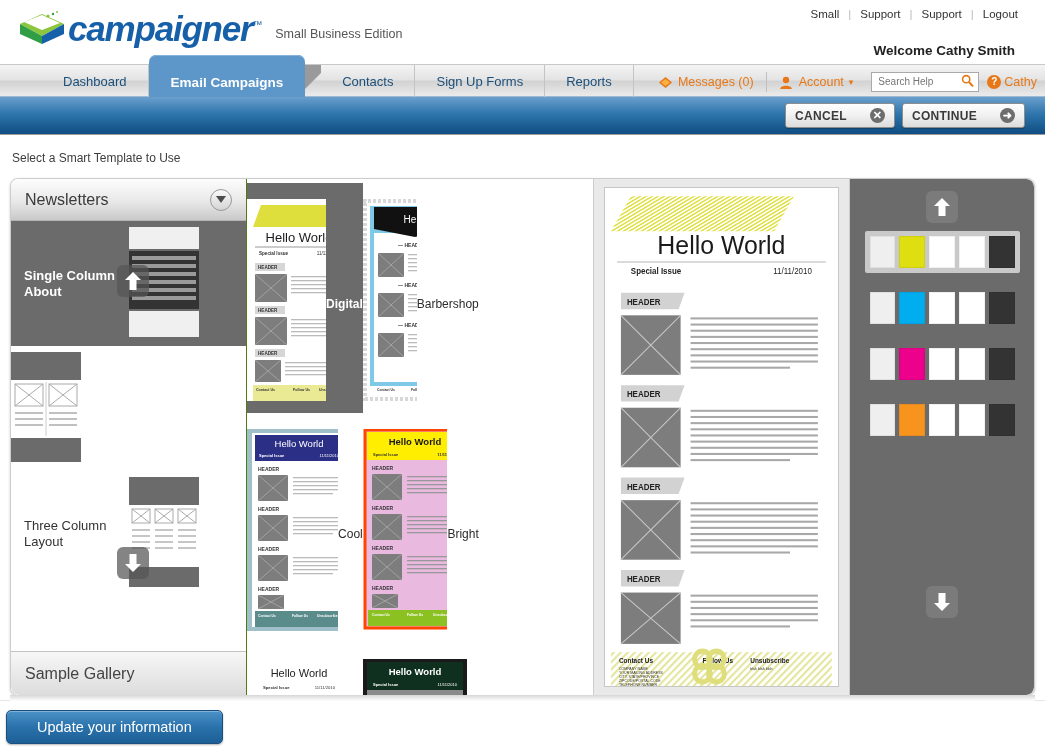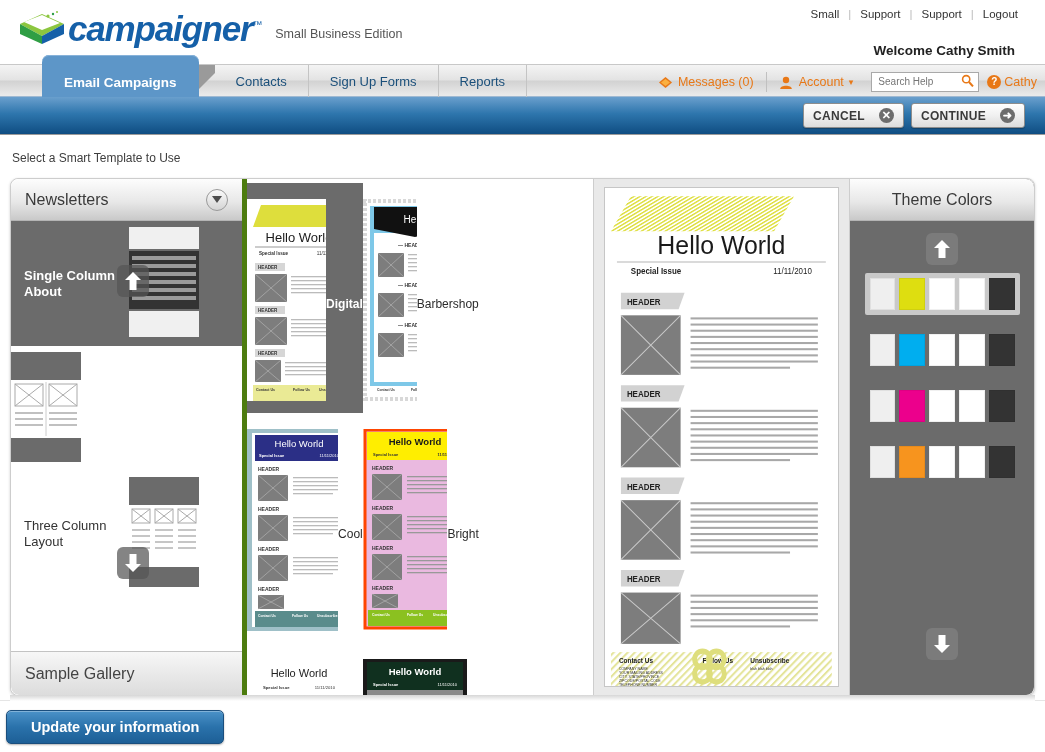--- a/index.html
+++ b/index.html
@@ -70,21 +70,21 @@
   }
 
   
   .bluebar {
     height:38px; position:relative;
     background:linear-gradient(to bottom,#6a9fcd 0%,#2e76ad 45%,#0f4d82 100%);
     border-bottom:1px solid #9a9a9a;
   }
   .btnrow { position:absolute; right:20px; top:6px; display:flex; gap:7px; }
   .abtn {
-    display:flex; align-items:center; gap:14px;
+    display:flex; align-items:center; gap:23px;
     background:linear-gradient(to bottom,#ffffff 0%,#f0f0f0 50%,#dcdcdc 100%);
     border:1px solid #8d8d8d; border-radius:3px;
     height:25px; padding:0 9px; font-size:12px; font-weight:bold; color:#3a3a3a;
     cursor:pointer; letter-spacing:0.3px;
     box-shadow:0 1px 1px rgba(0,0,0,0.25);
   }
   .abtn .gly { width:15px;height:15px;border-radius:50%;color:#fff;font-size:11px;
               display:flex;align-items:center;justify-content:center;font-weight:bold;}
   .gly.x { background:#6d6d6d; }
   .gly.arr { background:#6d6d6d; }
@@ -94,21 +94,21 @@
 
   
   .stage {
     position:absolute; left:10px; top:178px; width:1025px; height:518px;
     background:#fff; border:1px solid #cdcdcd; border-radius:8px;
     box-shadow:0 1px 3px rgba(0,0,0,0.18);
     display:flex; overflow:hidden;
   }
 
   
-  .col-left { width:236px; border-right:5px solid #4d7c0f; position:relative; background:#fff;
+  .col-left { width:236px; border-right:1px solid #4d7c0f; position:relative; background:#fff;
               border-radius:8px 0 0 8px; overflow:hidden;}
   .panel-head {
     height:42px; display:flex; align-items:center; justify-content:space-between;
     padding:0 14px;
     background:linear-gradient(to bottom,#fdfdfd 0%,#e8e8e8 55%,#c9c9c9 100%);
     border-bottom:1px solid #b4b4b4;
   }
   .panel-head .ptitle { font-size:16px; color:#3a3a3a; }
   .caret-btn {
     width:22px;height:22px;border-radius:50%;
@@ -162,22 +162,22 @@
 
   
   .botbar {
     position:absolute; left:0; bottom:0; width:100%; height:52px;
     background:#fff; border-top:1px solid #e5e5e5;
   }
   .update-btn {
     position:absolute; left:6px; top:9px;
     background:linear-gradient(to bottom,#4b92c8 0%,#2a72ab 50%,#1d5f96 100%);
     border:1px solid #1a4e7d; border-radius:5px;
-    color:#fff; font-size:14.5px; font-weight:bold;
-    padding:8px 24px; cursor:pointer;
+    color:#fff; font-size:14.5px; font-weight:normal;
+    padding:8px 30px; cursor:pointer;
     box-shadow:0 1px 2px rgba(0,0,0,0.3), inset 0 1px 0 rgba(255,255,255,0.3);
   }
   .bot-shadow { position:absolute; left:10px; top:-6px; width:1025px; height:6px;
                 background:linear-gradient(to bottom,#d6d6d6,#fff); }
 </style>
 </head>
 <body>
 
 <div class="topbar">
   <div class="logo-wrap">
@@ -199,20 +199,21 @@
   </div>
 
   <div class="toplinks">
     <a href="#">Small</a><span class="sep">|</span><a href="#">Support</a><span class="sep">|</span><a href="#">Support</a><span class="sep">|</span><a href="#">Logout</a>
   </div>
   <div class="welcome">Welcome Cathy Smith</div>
 </div>
 
 <div class="navbar">
   <div class="navtabs">
+    <div class="navtab">Dashboard</div>
     <div class="navtab active">Email Campaigns</div>
     <div class="tab-notch"></div>
     <div class="navtab">Contacts</div>
     <div class="navtab">Sign Up Forms</div>
     <div class="navtab">Reports</div>
   </div>
 
   <div class="navright">
     <div class="navitem">
       <span class="msgicon">
@@ -821,23 +822,20 @@
           <circle cx="98" cy="459" r="8"></circle>
             <circle cx="112" cy="459" r="8"></circle>
           <circle cx="98" cy="473" r="8"></circle>
             <circle cx="112" cy="473" r="8"></circle>
         </g>
       </svg>
     </div>
   </div>
 
   <div class="col-theme">
-    <div class="panel-head" style="justify-content:center;">
-      <span class="ptitle">Theme Colors</span>
-    </div>
 
     <div style="position:relative; height:100%;">
       <span class="nudge" style="left:76px; top:12px; background:rgba(130,130,130,0.7);">
         <svg viewBox="0 0 18 20">
             <path d="M9 1 L17 9 L12.5 9 L12.5 19 L5.5 19 L5.5 9 L1 9 Z"></path>
           </svg>
       </span>
 
       <div style="padding-top:52px;">
         <div class="swatch-row sel">

